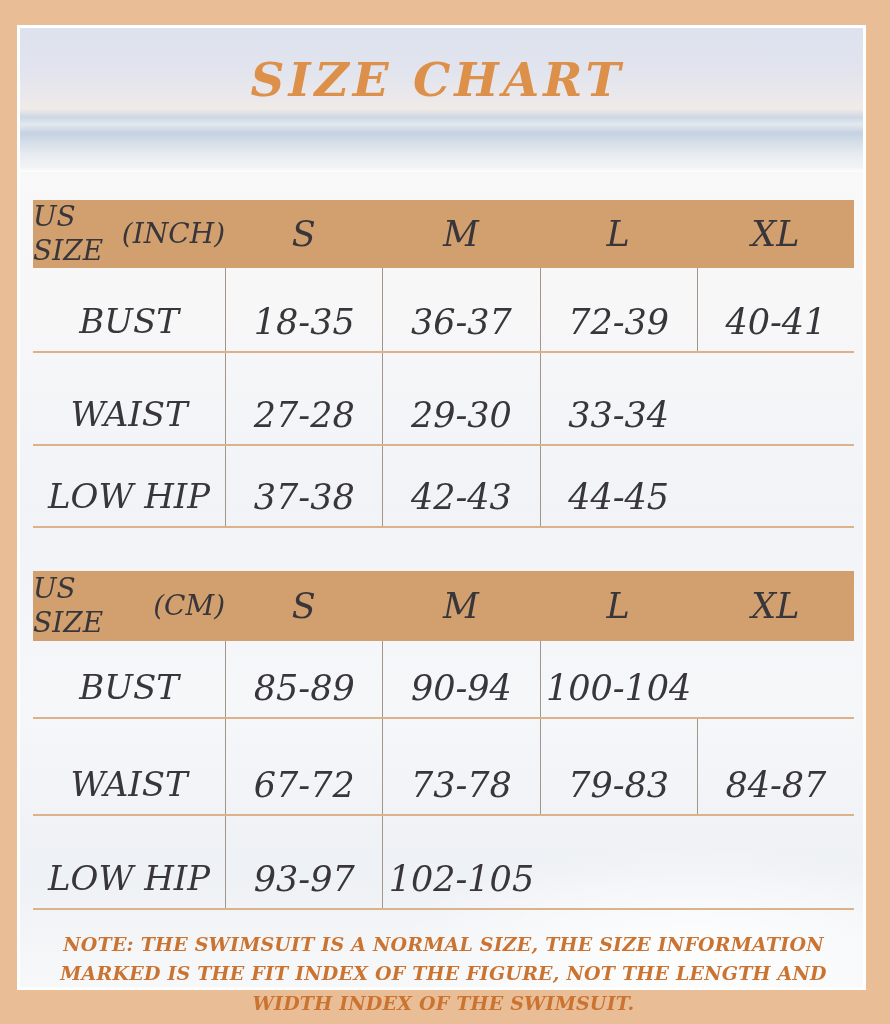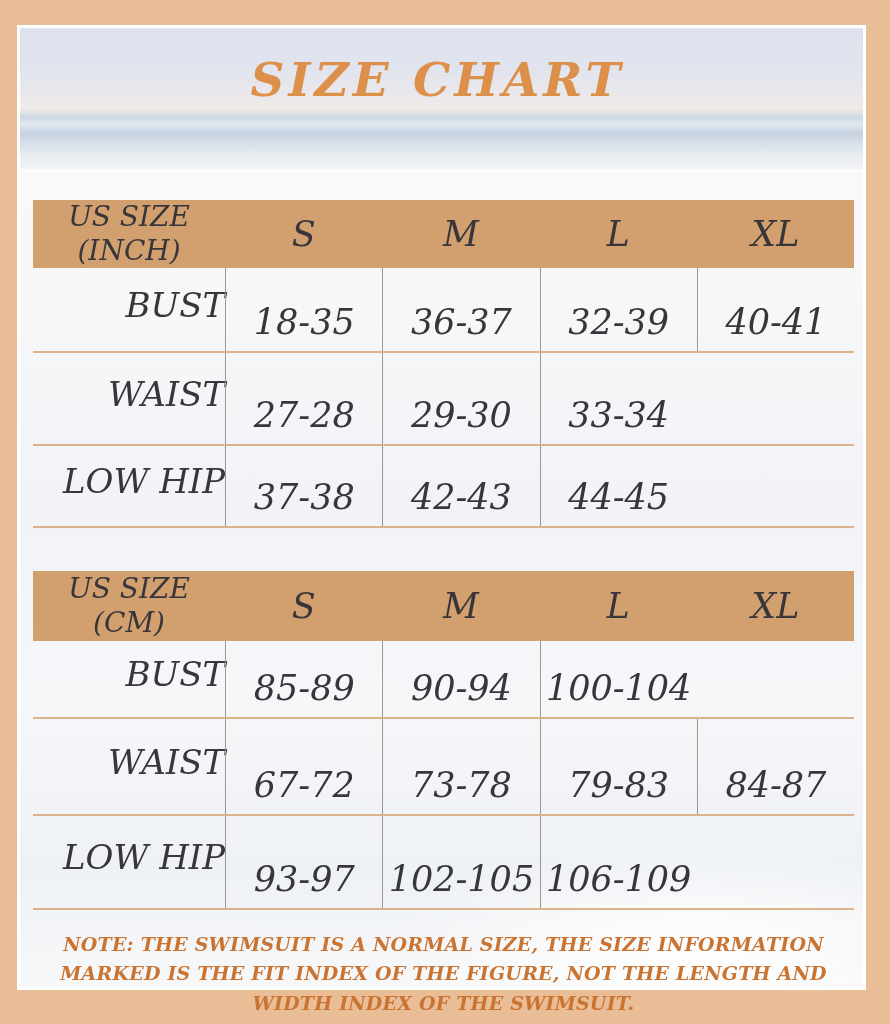--- a/index.html
+++ b/index.html
@@ -40,21 +40,21 @@
     font-size:47px;font-weight:bold;letter-spacing:4px;
     color:var(--title);
   }
   .content{padding:28px 9px 0 13px;}
   .size-table{width:100%;}
   .t2{margin-top:43px;}
   .bar{
     display:flex;align-items:center;height:68px;background:var(--bar);
   }
   .t2 .bar{height:70px;}
-  .c0{width:23.4%;display:flex;flex-direction:column;align-items:center;justify-content:center;
+  .c0{width:23.4%;display:flex;flex-direction:row;align-items:center;justify-content:center;
       font-size:28px;line-height:1.2;}
   .csize{width:19.15%;text-align:center;font-size:35px;}
   .trow{
     display:flex;align-items:flex-end;
     border-bottom:2px solid var(--line);
     font-size:34px;
   }
   .trow .cell{
     display:flex;justify-content:center;align-items:flex-end;
     padding-bottom:9px;height:100%;
@@ -94,21 +94,21 @@
           <div class="csize">S</div>
           <div class="csize">M</div>
           <div class="csize">L</div>
           <div class="csize">XL</div>
         </div>
         <div>
           <div class="trow">
             <div class="cell c0">BUST</div>
             <div class="cell csize">18-35</div>
             <div class="cell csize">36-37</div>
-            <div class="cell csize">32-39</div>
+            <div class="cell csize">72-39</div>
             <div class="cell csize">40-41</div>
           </div>
           <div class="trow">
             <div class="cell c0">WAIST</div>
             <div class="cell csize">27-28</div>
             <div class="cell csize">29-30</div>
             <div class="cell csize">33-34</div>
           </div>
           <div class="trow">
             <div class="cell c0">LOW HIP</div>
@@ -141,21 +141,20 @@
             <div class="cell c0">WAIST</div>
             <div class="cell csize">67-72</div>
             <div class="cell csize">73-78</div>
             <div class="cell csize">79-83</div>
             <div class="cell csize">84-87</div>
           </div>
           <div class="trow">
             <div class="cell c0">LOW HIP</div>
             <div class="cell csize">93-97</div>
             <div class="cell csize">102-105</div>
-            <div class="cell csize">106-109</div>
           </div>
         </div>
       </section>
 
       <p class="note">NOTE: THE SWIMSUIT IS A NORMAL SIZE, THE SIZE INFORMATION MARKED IS THE FIT INDEX OF THE FIGURE, NOT THE LENGTH AND WIDTH INDEX OF THE SWIMSUIT.</p>
 
     </div>
   </div>
 </div>
 

